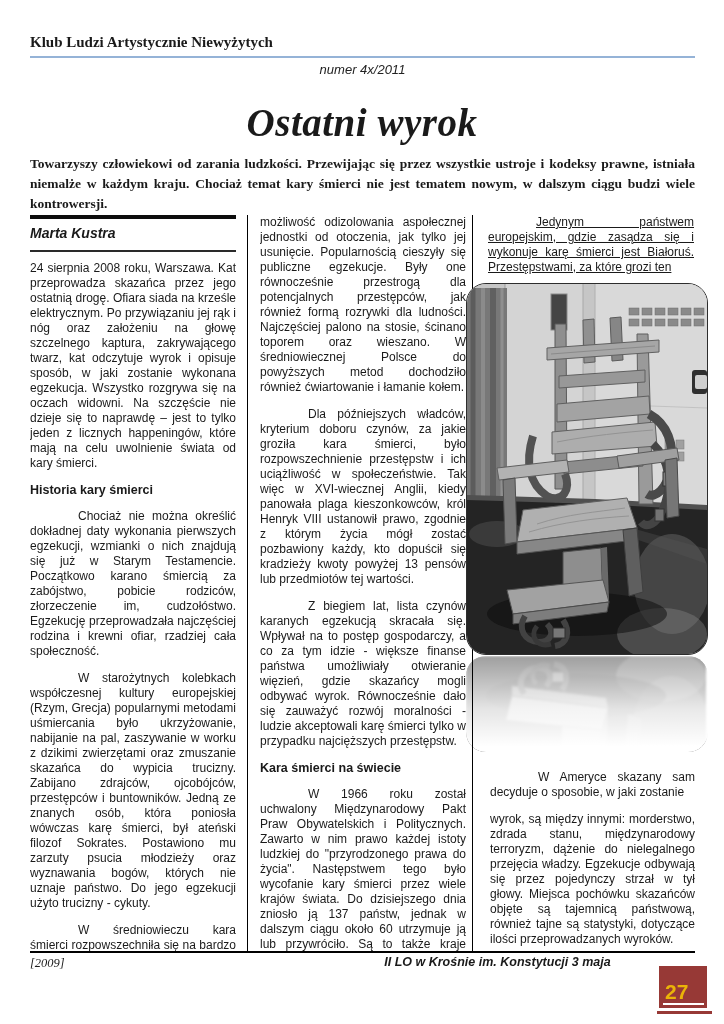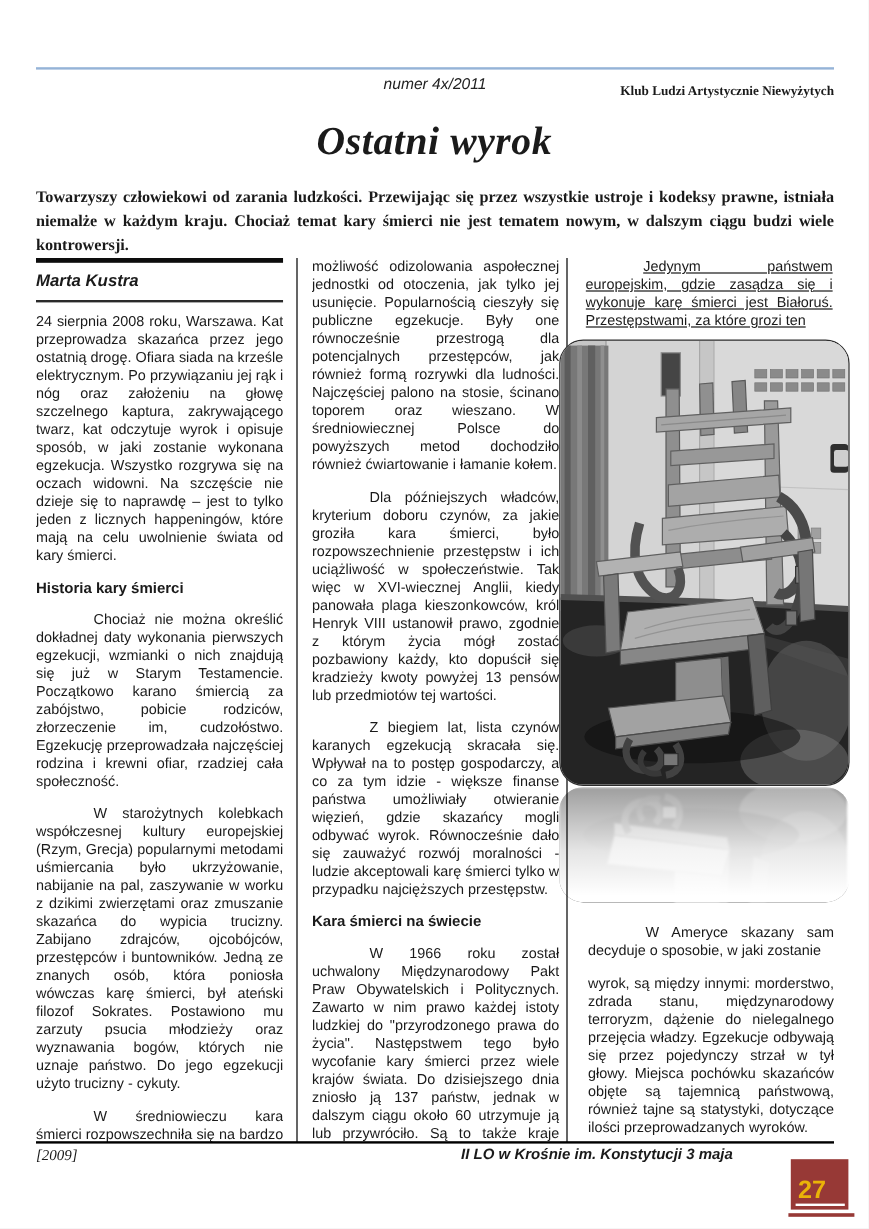--- a/index.html
+++ b/index.html
@@ -3,33 +3,33 @@
 <meta charset="utf-8">
 <style>
   html,body{margin:0;padding:0;background:#e8e8e8;}
   .page{
     position:relative;width:724px;height:1024px;margin:0 auto;
     background:#ffffff;overflow:hidden;
     font-family:"Liberation Sans",sans-serif;color:#1a1a1a;
   }
   
   .hdr-club{
-    position:absolute;top:34px;left:30px;width:665px;text-align:right;
-    font-family:"Liberation Serif",serif;font-weight:bold;font-size:11px;margin-top:36px;
+    position:absolute;top:34px;left:30px;width:665px;text-align:left;
+    font-family:"Liberation Serif",serif;font-weight:bold;font-size:15px;
   }
   .hdr-rule{position:absolute;top:56px;left:30px;width:665px;height:2px;background:#95b3d7;}
   .hdr-issue{
     position:absolute;top:62px;left:30px;width:665px;text-align:center;
     font-style:italic;font-size:13px;color:#222;
   }
   
   .title{
     position:absolute;top:100px;left:0;width:724px;margin:0;text-align:center;
     font-family:"Liberation Serif",serif;font-weight:bold;font-style:italic;
-    font-size:33px;letter-spacing:.5px;
+    font-size:39px;letter-spacing:.5px;
   }
   .lead{
     position:absolute;top:154px;left:30px;width:665px;margin:0;
     font-family:"Liberation Serif",serif;font-weight:bold;font-size:13.5px;
     line-height:20px;text-align:justify;
   }
   
   .cols{position:absolute;top:215px;left:30px;width:665px;height:737px;}
   .sep{position:absolute;top:0;width:1px;height:737px;background:#000;}
   .sep1{left:217px;}

